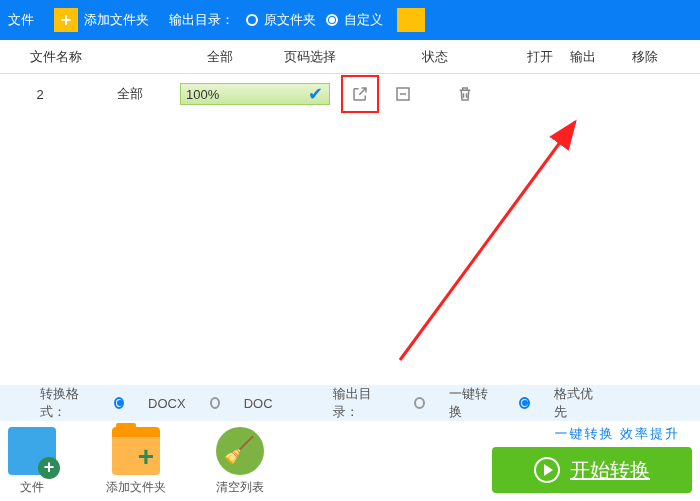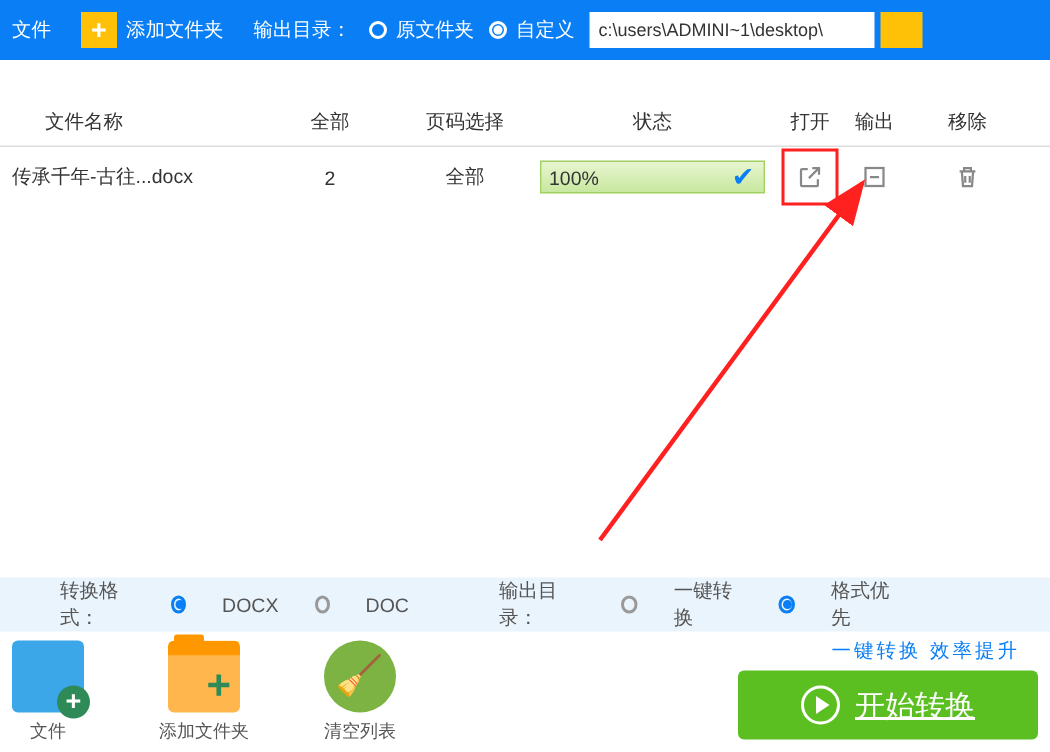--- a/index.html
+++ b/index.html
@@ -10,21 +10,21 @@
 .add-folder-btn { width: 24px; height: 24px; background: #ffc107; display: flex; align-items: center; justify-content: center; margin-right: 6px; color: #fff; font-size: 18px; font-weight: bold; }
 .top-label { margin-right: 20px; }
 .output-label { margin-right: 12px; }
 .radio-group { display: inline-flex; align-items: center; gap: 6px; margin-right: 10px; }
 .radio-dot { width: 12px; height: 12px; border-radius: 50%; border: 2px solid #fff; display: inline-block; position: relative; }
 .radio-dot.checked::after { content: ""; position: absolute; width: 6px; height: 6px; background: #fff; border-radius: 50%; left: 1px; top: 1px; }
 .path-input { flex: 1; max-width: 190px; height: 24px; padding: 0 6px; font-size: 12px; border: none; background: #fff; color: #333; }
 .folder-icon { width: 28px; height: 24px; background: #ffc107; margin-left: 4px; }
 
 
-.table-header { display: flex; align-items: center; height: 34px; border-bottom: 1px solid #ddd; font-size: 13px; color: #333; margin-top: 24px; }
+.table-header { display: flex; align-items: center; height: 34px; border-bottom: 1px solid #ddd; font-size: 13px; color: #333; }
 .col-name { width: 180px; padding-left: 30px; }
 .col-all { width: 80px; text-align: center; }
 .col-page { width: 100px; text-align: center; }
 .col-status { width: 150px; text-align: center; }
 .col-open { width: 60px; text-align: center; }
 .col-output { width: 50px; text-align: left; }
 .col-remove { width: 50px; text-align: center; }
 
 
 .table-row { display: flex; align-items: center; height: 40px; font-size: 13px; color: #333; }
@@ -71,36 +71,34 @@
   <span class="top-label">添加文件夹</span>
   <span class="output-label">输出目录：</span>
   <label class="radio-group">
     <span class="radio-dot"></span>
     <span>原文件夹</span>
   </label>
   <label class="radio-group">
     <span class="radio-dot checked"></span>
     <span>自定义</span>
   </label>
-  <input class="path-input" value="c:\users\ADMINI~1\desktop\" style="">
   <div class="folder-icon"></div>
 </div>
 
 <div class="table-header">
   <div class="col-name">文件名称</div>
   <div class="col-all">全部</div>
   <div class="col-page">页码选择</div>
   <div class="col-status">状态</div>
   <div class="col-open">打开</div>
   <div class="col-output">输出</div>
   <div class="col-remove">移除</div>
 </div>
 
 <div class="table-row">
-  <div class="col-name" style="padding-left:8px;">传承千年-古往...docx</div>
   <div class="col-all">2</div>
   <div class="col-page">全部</div>
   <div class="col-status">
     <div class="progress-bar">
       <span>100%</span>
       <span class="check-icon">✔</span>
     </div>
   </div>
   <div class="col-open">
     <span class="open-highlight">

